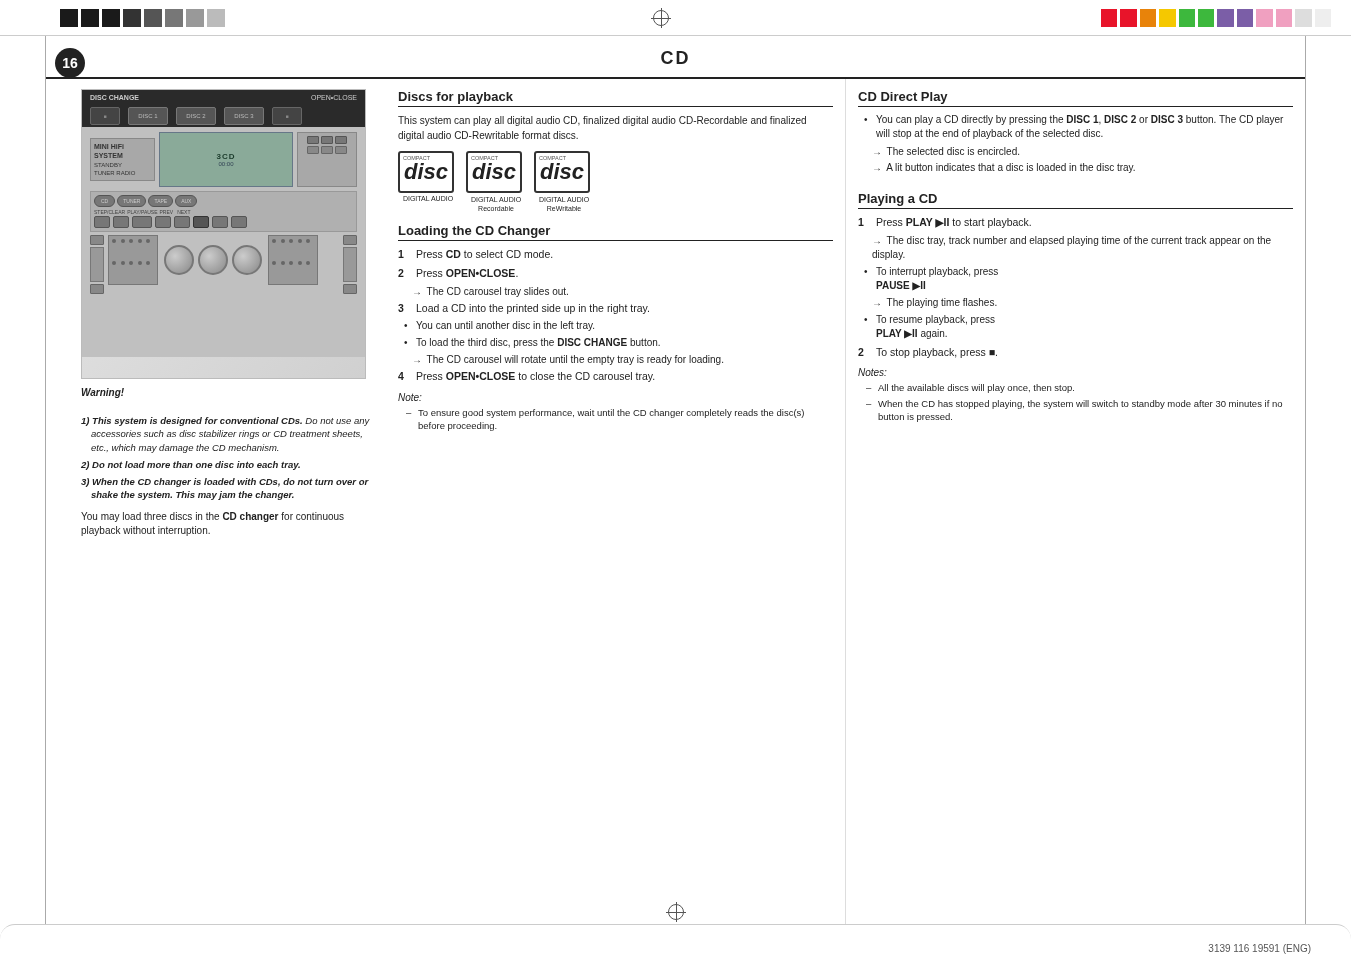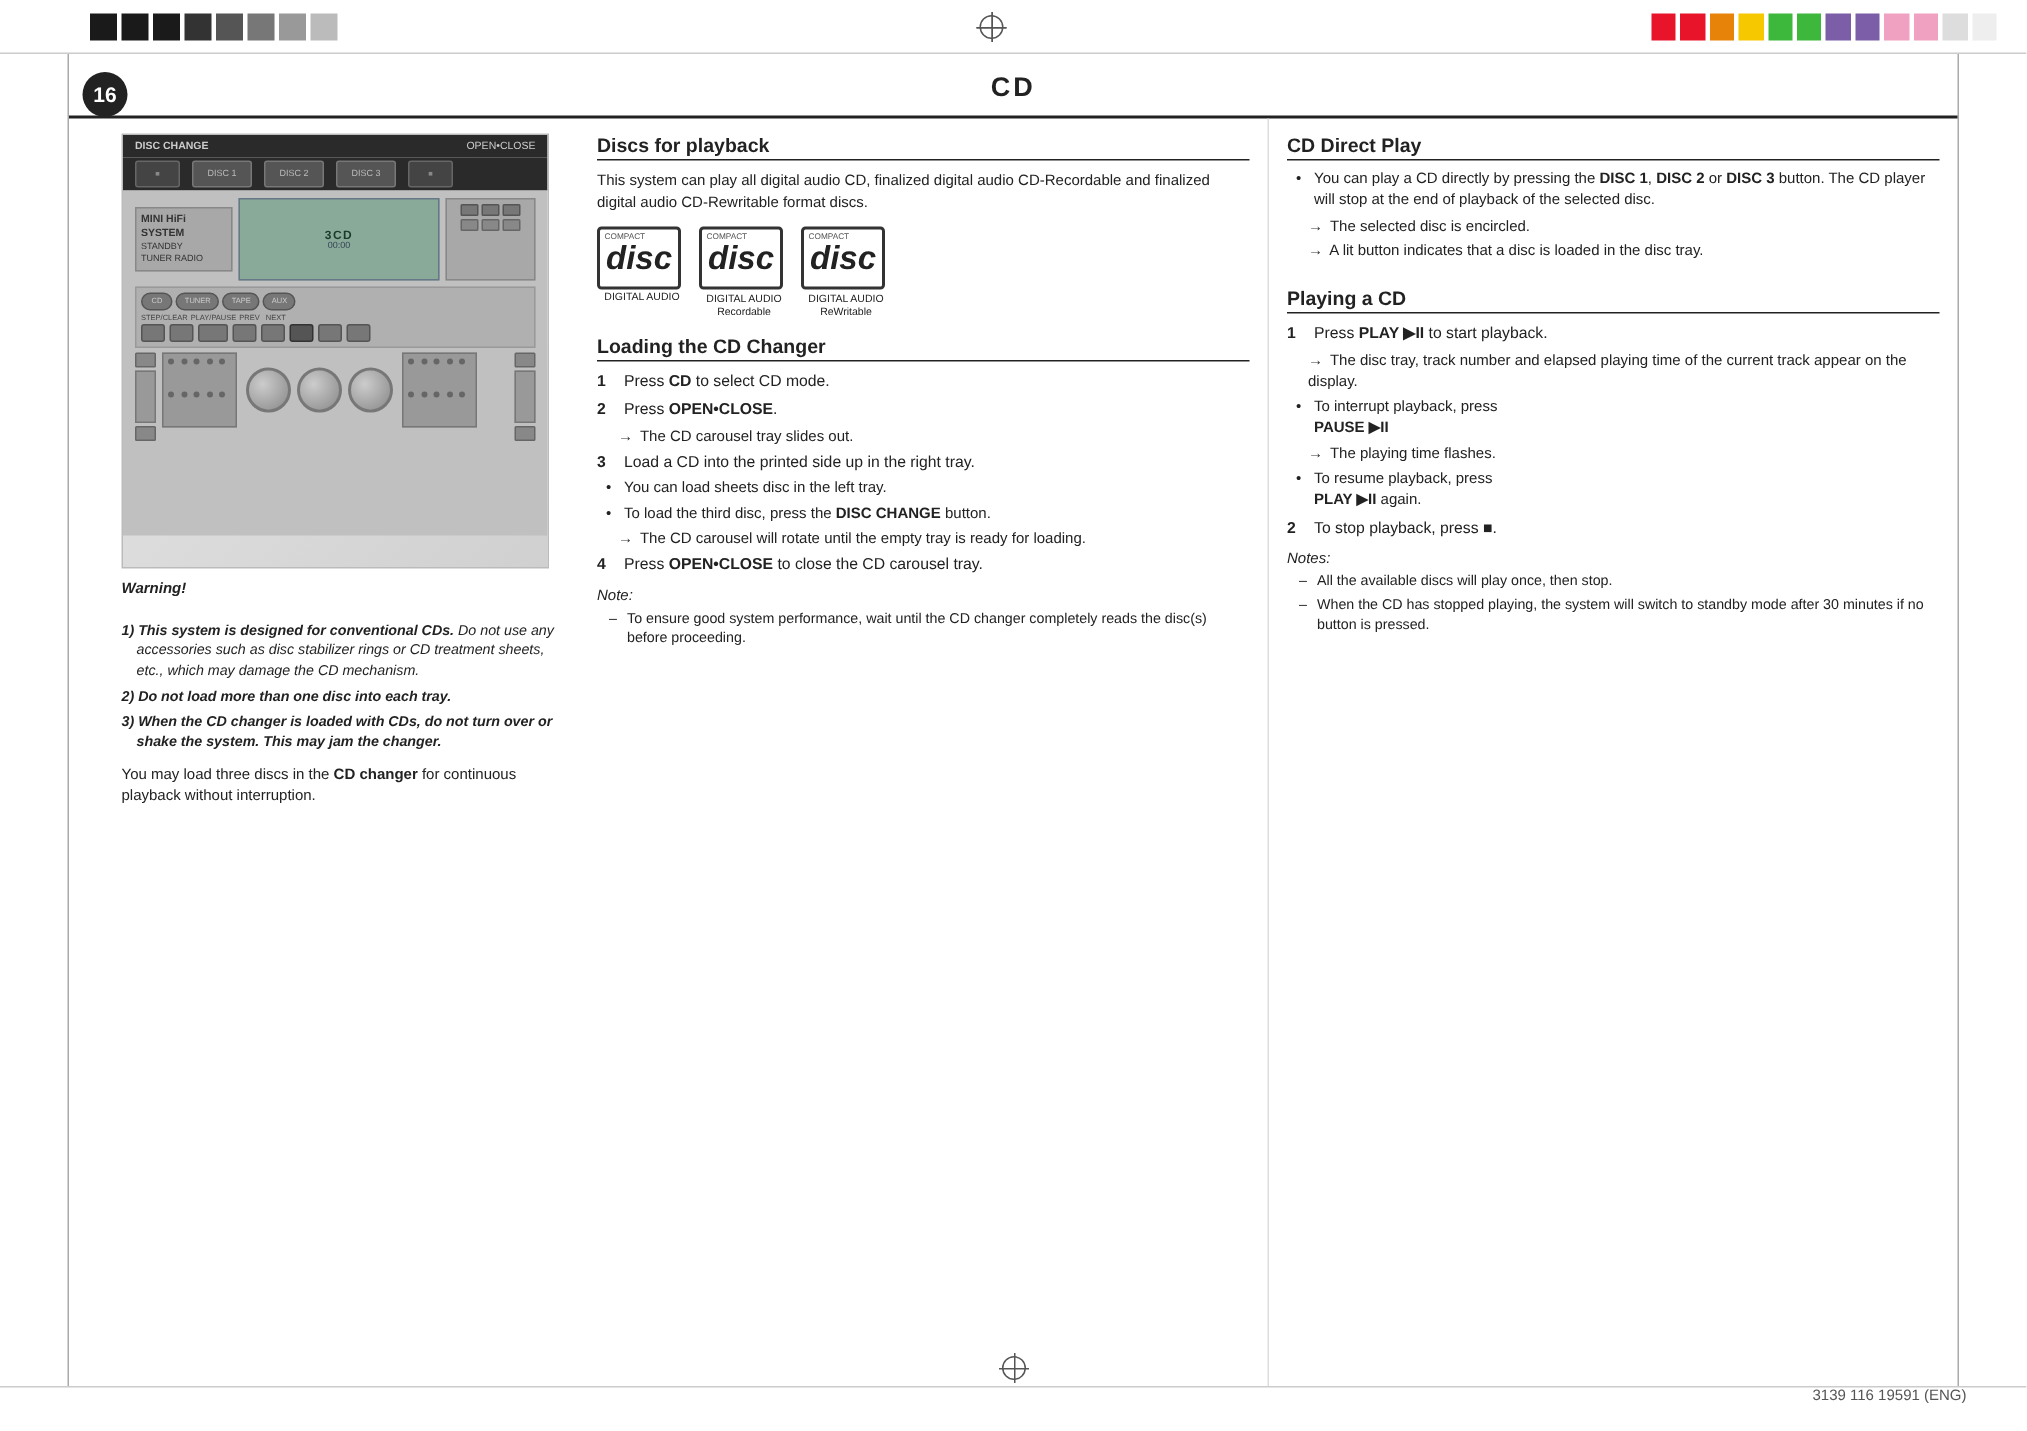--- a/index.html
+++ b/index.html
@@ -75,23 +75,24 @@
       width: 18px; height: 18px;
     }
 
     
     .footer-bar {
       position: absolute;
       bottom: 0; left: 0; right: 0;
       height: 30px;
       border-top: 1px solid #ccc;
       display: flex;
-      align-items: flex-start;
+      align-items: flex-end;
       justify-content: flex-end;
       padding-right: 40px;
+      border-radius: 15px;
     }
     .footer-text {
       font-size: 10px;
       color: #555;
     }
 
     
     .left-border {
       position: absolute;
       top: 36px; bottom: 30px;
@@ -560,21 +561,21 @@
         <span class="step-content">Press <strong>OPEN•CLOSE</strong>.</span>
       </div>
       <div class="sub-item"><span class="arrow">→</span> The CD carousel tray slides out.</div>
 
       <div class="step-item">
         <span class="step-num bold">3</span>
         <span class="step-content">Load a CD into the printed side up in the right tray.</span>
       </div>
       <div class="bullet-item">
         <span class="bullet">•</span>
-        <span>You can load sheets disc in the left tray.</span>
+        <span>You can until another disc in the left tray.</span>
       </div>
       <div class="bullet-item">
         <span class="bullet">•</span>
         <span>To load the third disc, press the <strong>DISC CHANGE</strong> button.</span>
       </div>
       <div class="sub-item"><span class="arrow">→</span> The CD carousel will rotate until the empty tray is ready for loading.</div>
 
       <div class="step-item">
         <span class="step-num bold">4</span>
         <span class="step-content">Press <strong>OPEN•CLOSE</strong> to close the CD carousel tray.</span>

